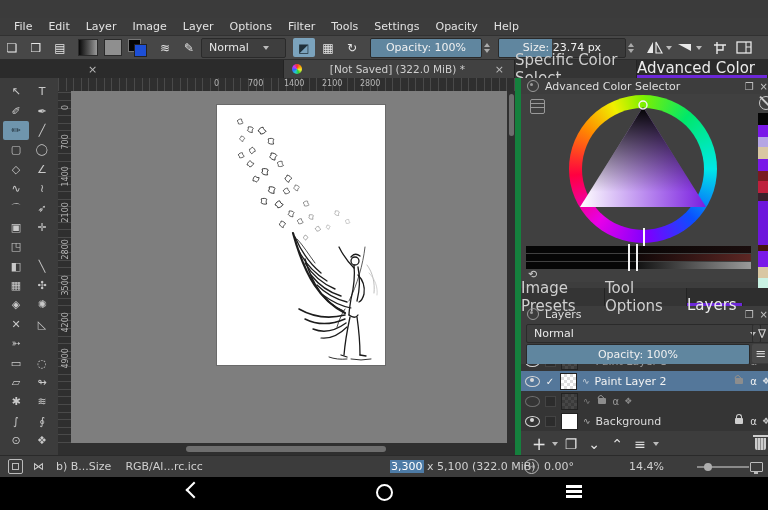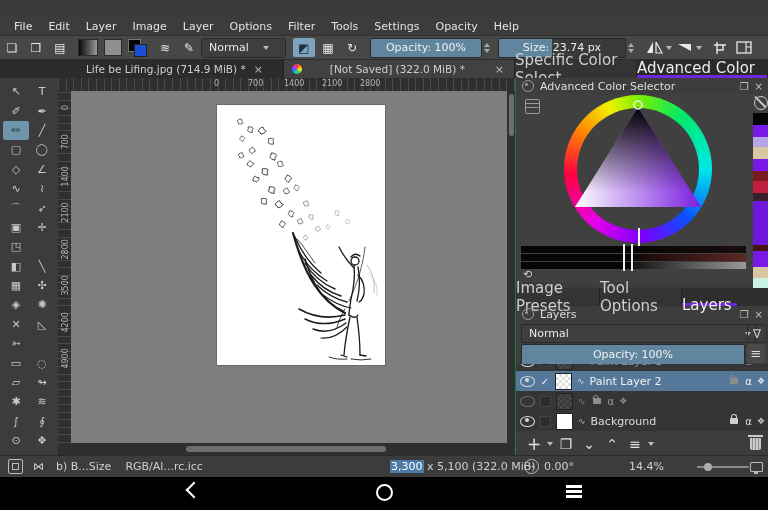--- a/index.html
+++ b/index.html
@@ -69,21 +69,21 @@
           background-image:repeating-linear-gradient(0deg,#4a4a4a 0 1px,transparent 1px 7.6px);}
   #vruler span{position:absolute;left:1px;transform:rotate(-90deg);transform-origin:center;width:12px;text-align:center;}
   
   #viewport{position:absolute;left:71px;top:91px;width:436px;height:352px;background:#7e7e7e;overflow:hidden;}
   #canvas{position:absolute;left:146px;top:14px;width:168px;height:260px;background:#fff;box-shadow:0 0 0 1px #6a6a6a;}
   #vscroll{position:absolute;left:507px;top:91px;width:8px;height:352px;background:#303030;}
   #vscroll .th{position:absolute;left:1.5px;top:3px;width:5px;height:42px;background:#6e6e6e;border-radius:3px;}
   #hscroll{position:absolute;left:58px;top:443px;width:457px;height:12px;background:#2f2f2f;}
   #hscroll .th{position:absolute;left:128px;top:3px;width:200px;height:6px;background:#6e6e6e;border-radius:3px;}
   
-  #dock{position:absolute;left:515px;top:78px;width:253px;height:377px;background:#3d3d3d;border-left:1px solid #15803d;box-sizing:border-box;}
+  #dock{position:absolute;left:515px;top:78px;width:253px;height:377px;background:#3d3d3d;border-left:6px solid #15803d;box-sizing:border-box;}
   .dhead{position:absolute;left:0;width:253px;height:16px;display:flex;align-items:center;gap:6px;
          padding:0 6px;box-sizing:border-box;color:#dedede;font-size:11px;}
   .dhead .sp{flex:1;}
   .dockico{width:10px;height:10px;border:1.2px solid #9a9a9a;border-radius:50%;position:relative;}
   .dockico::after{content:"";position:absolute;left:2px;top:2px;width:3px;height:3px;background:#9a9a9a;border-radius:50%;}
   .mini{color:#c0c0c0;font-size:10px;}
   
   #selarea{position:absolute;left:0;top:16px;width:253px;height:188px;background:#404040;}
   .gearbtn{position:absolute;left:9px;top:5px;width:13px;height:13px;border:1px solid #999;border-radius:2px;
            background:linear-gradient(#0000 3px,#999 3px,#999 4px,#0000 4px,#0000 7px,#999 7px,#999 8px,#0000 8px);}
@@ -248,21 +248,20 @@
       <svg width="16" height="13" viewBox="0 0 16 13">
           <rect x="1" y="1" width="14" height="11" fill="none" stroke="#e8e8e8" stroke-width="1.3"></rect>
           <path d="M10 1 V12 M10 6 H15" stroke="#e8e8e8" stroke-width="1.1"></path>
         </svg>
     </span>
   </div>
 
   <div id="tabrow">
     <div style="width:78px"></div>
     <div class="dtab" style="width:206px">
-      <span>Life be Lifing.jpg (714.9 MiB) *</span>
       <span class="x">×</span>
     </div>
     <div class="dtab on" style="width:231px">
       <span class="kicon"></span>
       <span style="flex:1;text-align:center">[Not Saved]  (322.0 MiB) *</span>
       <span class="x">×</span>
     </div>
     <div class="ptab" style="width:122px">
       <span>Specific Color Select...</span>
     </div>

